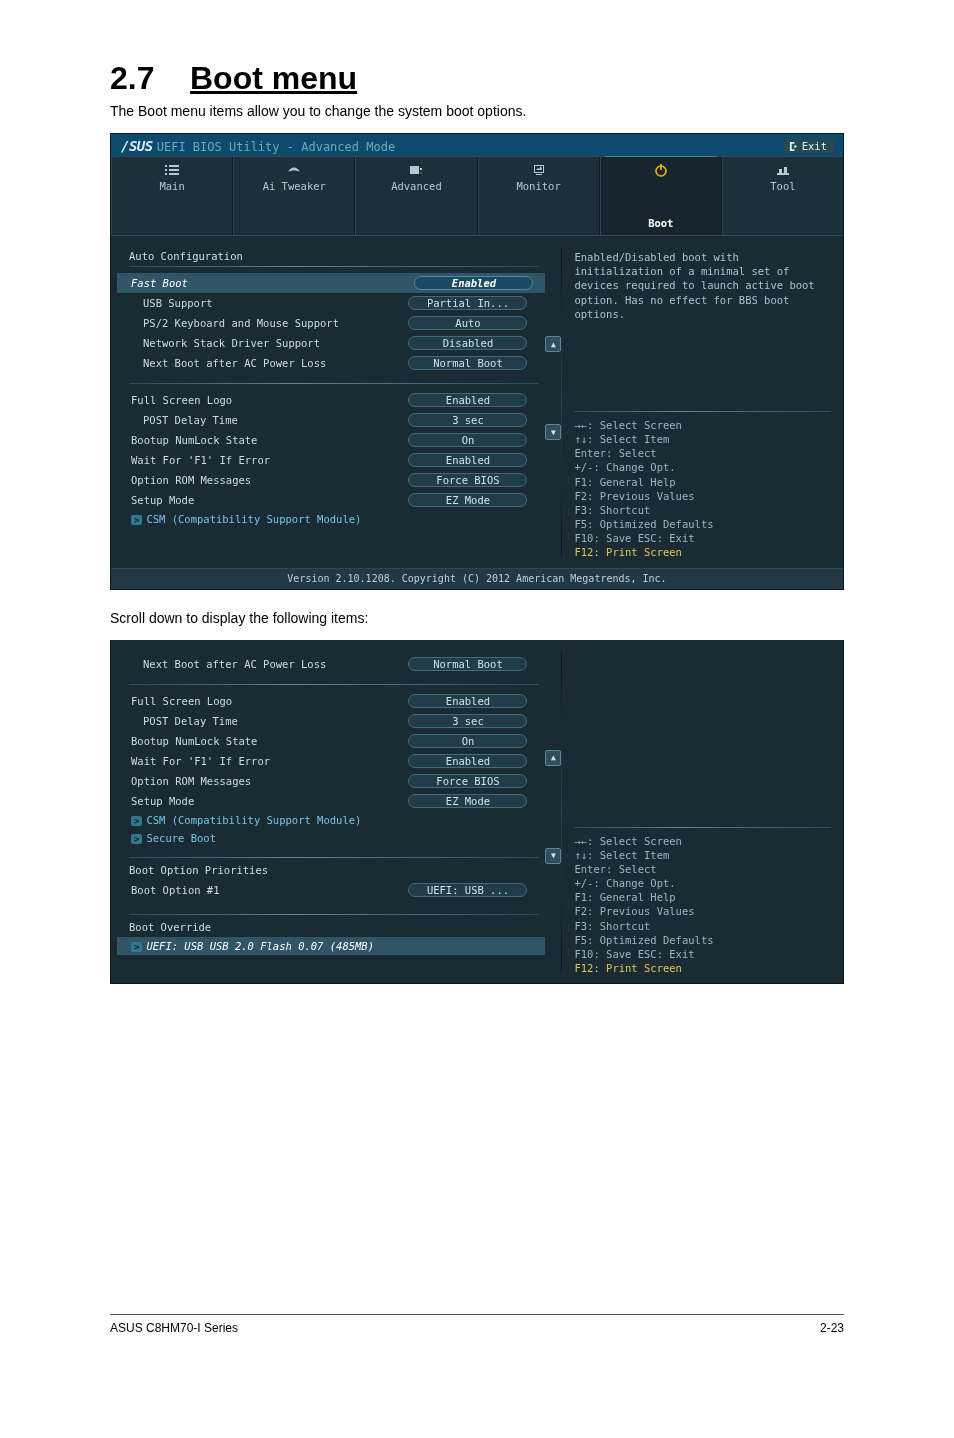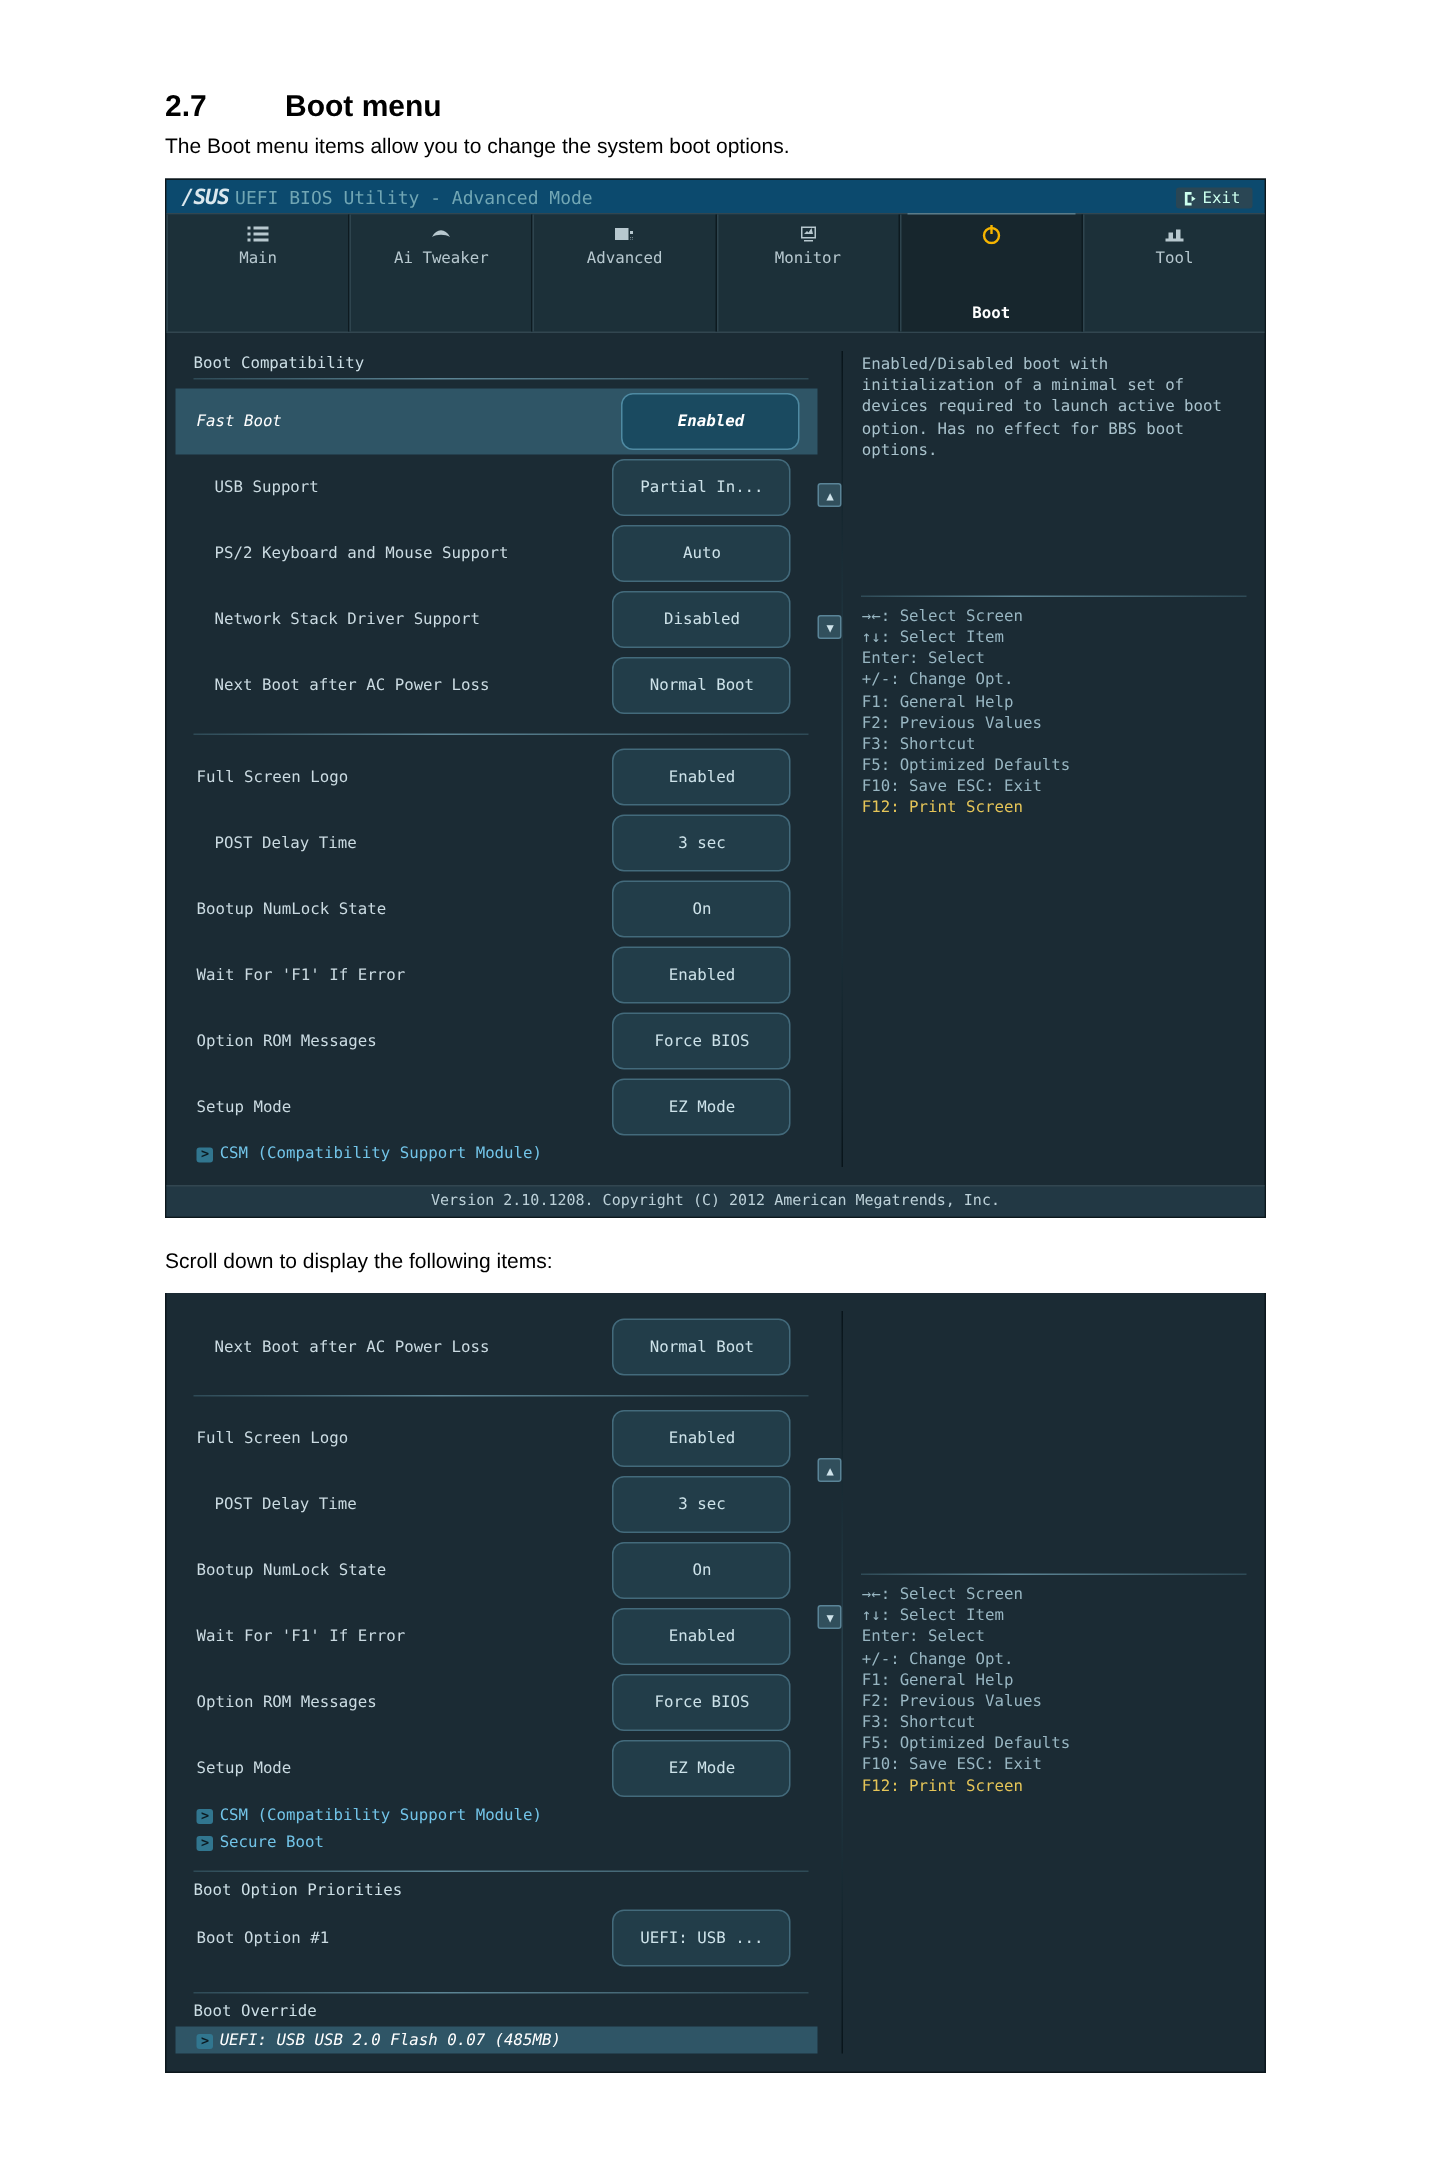--- a/index.html
+++ b/index.html
@@ -7,23 +7,24 @@
     padding: 0;
     background: #fff;
     font-family: Arial, Helvetica, sans-serif;
     width: 954px;
     color: #000;
   }
   .page {
     padding: 60px 110px 40px 110px;
   }
   h2.section-title {
-    font-size: 20px;
+    font-size: 32px;
     font-weight: bold;
     margin: 0 0 6px 0;
+    text-decoration: underline;
   }
   .section-num { display: inline-block; width: 80px; }
   .intro {
     font-size: 14px;
     margin: 0 0 14px 0;
   }
   .scrolldown { font-size: 14px; margin: 20px 0 14px 0; }
 
   
   .bios {
@@ -144,21 +145,21 @@
     margin-right: -6px;
     font-style: italic;
   }
   .row.selected .label { color: #fff; }
   .val-pill {
     width: 105px;
     text-align: center;
     background: #223d49;
     border: 1px solid #436a7b;
     border-radius: 8px;
-    padding: 12px 6px;
+    padding: 0 6px;
     color: #cde2e9;
     font-size: 10.5px;
     margin-right: 12px;
     white-space: nowrap;
     overflow: hidden;
     text-overflow: ellipsis;
   }
   .row.selected .val-pill {
     background: #1a4a60;
     border-color: #4f8aa2;
@@ -286,21 +287,21 @@
           <span class="icon">
             <svg viewBox="0 0 16 12">
               <path fill="currentColor" d="M2 9h12v2H2zM4 5h3v4H4zM9 3h3v6H9z"></path>
             </svg>
           </span>
           <span class="label">Tool</span>
         </div>
       </div>
     <div class="body-row">
       <div class="settings">
-        <div class="section-head">Boot Compatibility</div>
+        <div class="section-head">Auto Configuration</div>
         <div class="hr-grad"></div>
         <div id="p1rows1">
             <div class="row selected">
               <span class="label">Fast Boot</span>
               <span class="val-pill">Enabled</span>
             </div>
             <div class="row indent1">
               <span class="label">USB Support</span>
               <span class="val-pill">Partial In...</span>
             </div>

